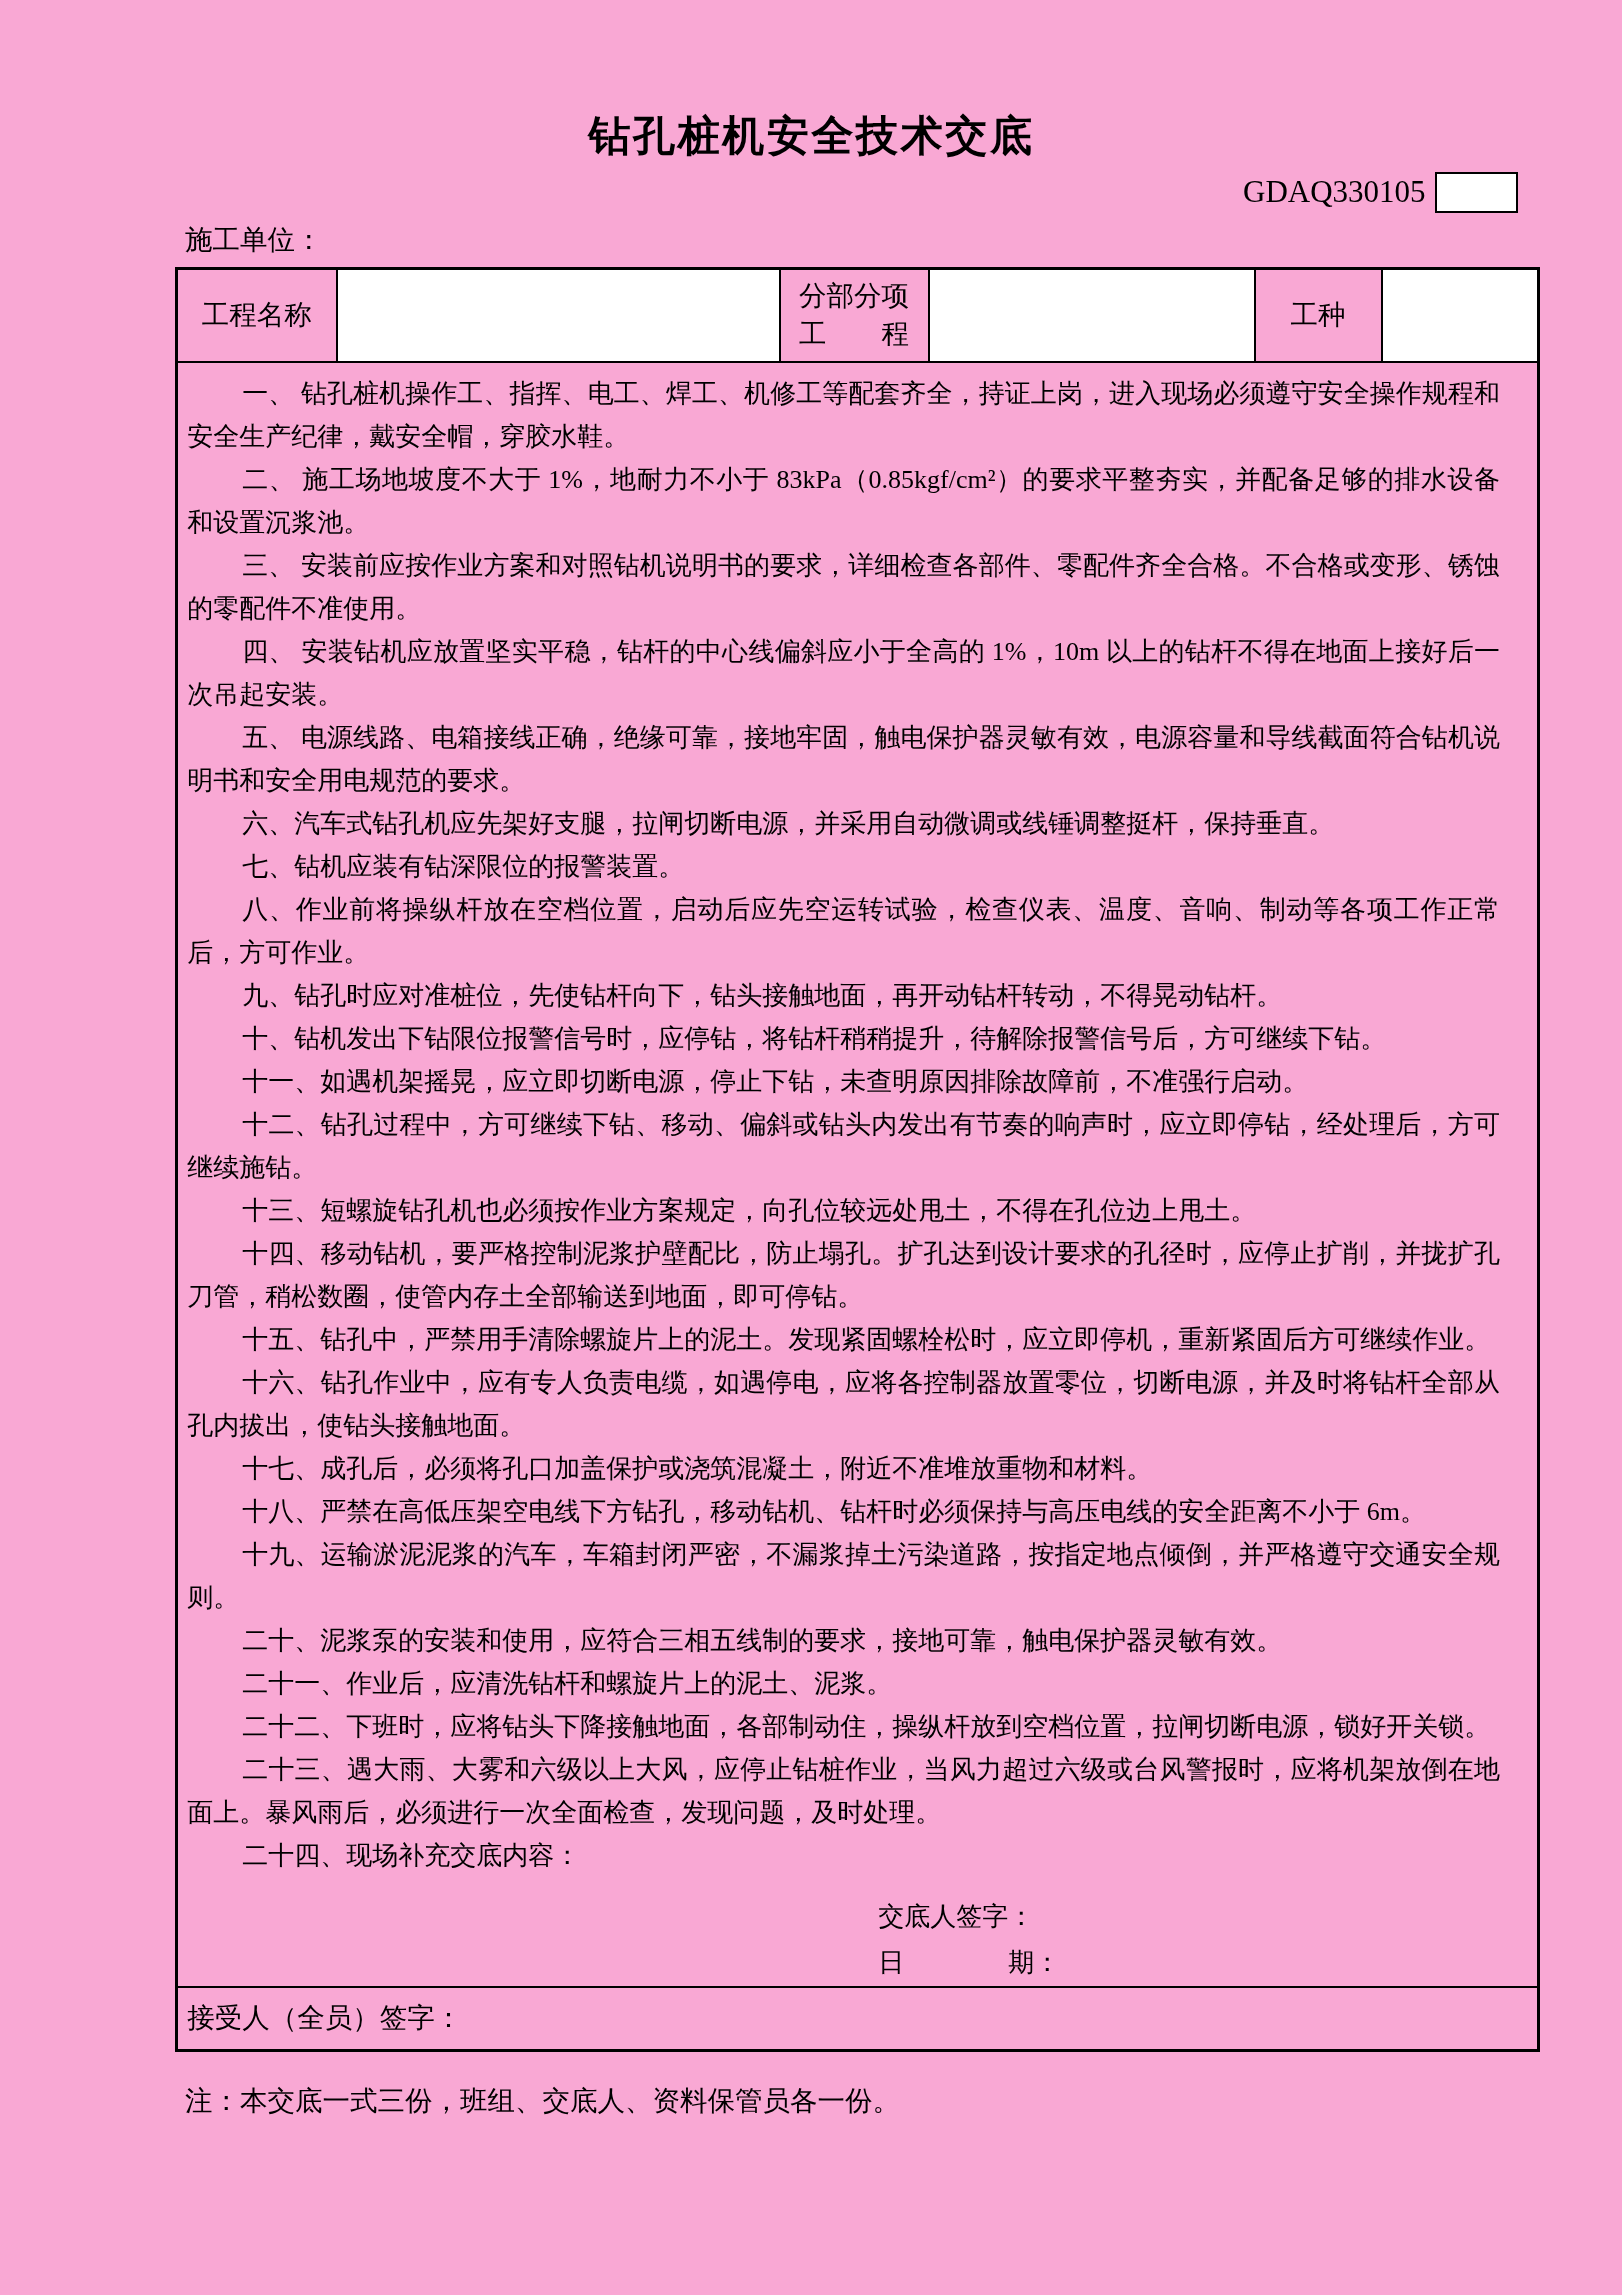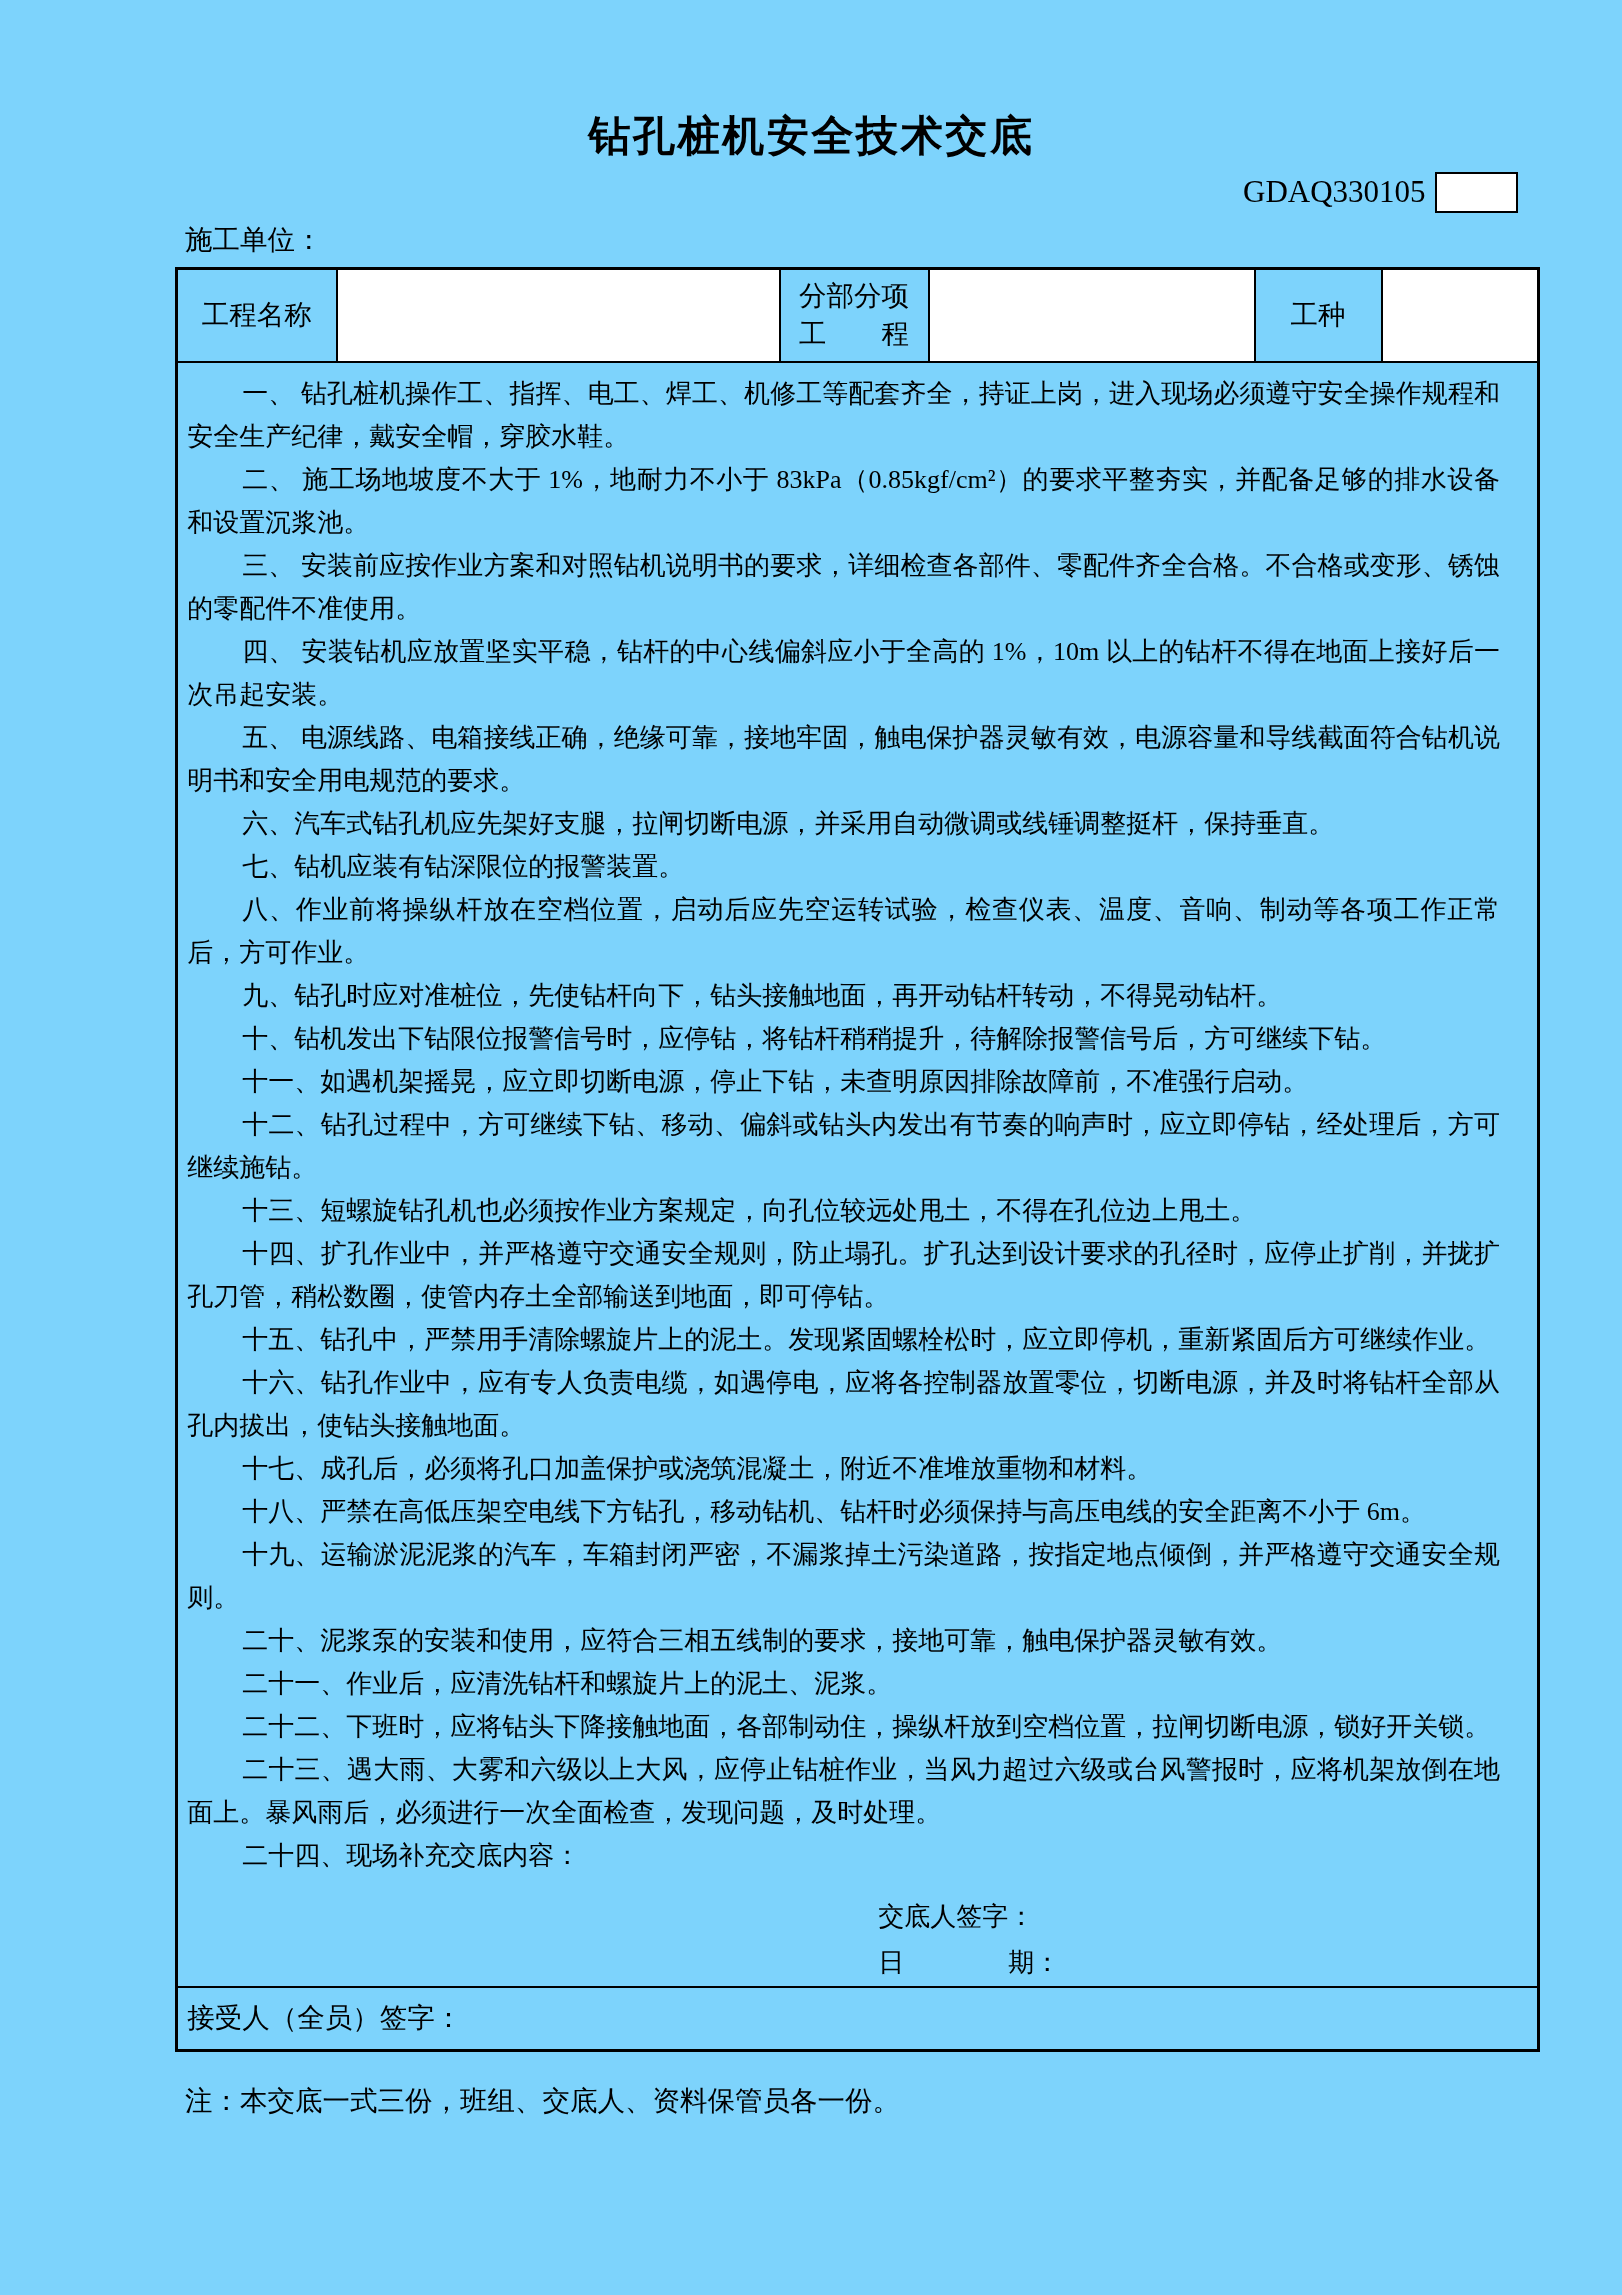--- a/index.html
+++ b/index.html
@@ -1,19 +1,19 @@
 <!DOCTYPE html>
 <html style="font-size:10.5px"><head>
 <meta charset="utf-8">
 <style>
   html,body{margin:0;padding:0;background:#888;}
   .sheet{
     position:relative;
     width:1623px;height:2295px;
-    background:#7dd3fc;
+    background:#f9a8d4;
     font-family:"Liberation Serif","DejaVu Serif",serif;
     color:#000;
     overflow:hidden;
   }
   .doc-title{
     position:absolute;top:113px;left:0;right:0;
     text-align:center;
     font-size:42px;font-weight:bold;
     letter-spacing:2.6px;
     line-height:47px;
@@ -109,21 +109,21 @@
               <p class="item">四、 安装钻机应放置坚实平稳，钻杆的中心线偏斜应小于全高的 1%，10m 以上的钻杆不得在地面上接好后一次吊起安装。</p>
               <p class="item">五、 电源线路、电箱接线正确，绝缘可靠，接地牢固，触电保护器灵敏有效，电源容量和导线截面符合钻机说明书和安全用电规范的要求。</p>
               <p class="item">六、汽车式钻孔机应先架好支腿，拉闸切断电源，并采用自动微调或线锤调整挺杆，保持垂直。</p>
               <p class="item">七、钻机应装有钻深限位的报警装置。</p>
               <p class="item">八、作业前将操纵杆放在空档位置，启动后应先空运转试验，检查仪表、温度、音响、制动等各项工作正常后，方可作业。</p>
               <p class="item">九、钻孔时应对准桩位，先使钻杆向下，钻头接触地面，再开动钻杆转动，不得晃动钻杆。</p>
               <p class="item">十、钻机发出下钻限位报警信号时，应停钻，将钻杆稍稍提升，待解除报警信号后，方可继续下钻。</p>
               <p class="item">十一、如遇机架摇晃，应立即切断电源，停止下钻，未查明原因排除故障前，不准强行启动。</p>
               <p class="item">十二、钻孔过程中，方可继续下钻、移动、偏斜或钻头内发出有节奏的响声时，应立即停钻，经处理后，方可继续施钻。</p>
               <p class="item">十三、短螺旋钻孔机也必须按作业方案规定，向孔位较远处甩土，不得在孔位边上甩土。</p>
-              <p class="item">十四、扩孔作业中，并严格遵守交通安全规则，防止塌孔。扩孔达到设计要求的孔径时，应停止扩削，并拢扩孔刀管，稍松数圈，使管内存土全部输送到地面，即可停钻。</p>
+              <p class="item">十四、移动钻机，要严格控制泥浆护壁配比，防止塌孔。扩孔达到设计要求的孔径时，应停止扩削，并拢扩孔刀管，稍松数圈，使管内存土全部输送到地面，即可停钻。</p>
               <p class="item">十五、钻孔中，严禁用手清除螺旋片上的泥土。发现紧固螺栓松时，应立即停机，重新紧固后方可继续作业。</p>
               <p class="item">十六、钻孔作业中，应有专人负责电缆，如遇停电，应将各控制器放置零位，切断电源，并及时将钻杆全部从孔内拔出，使钻头接触地面。</p>
               <p class="item">十七、成孔后，必须将孔口加盖保护或浇筑混凝土，附近不准堆放重物和材料。</p>
               <p class="item">十八、严禁在高低压架空电线下方钻孔，移动钻机、钻杆时必须保持与高压电线的安全距离不小于 6m。</p>
               <p class="item">十九、运输淤泥泥浆的汽车，车箱封闭严密，不漏浆掉土污染道路，按指定地点倾倒，并严格遵守交通安全规则。</p>
               <p class="item">二十、泥浆泵的安装和使用，应符合三相五线制的要求，接地可靠，触电保护器灵敏有效。</p>
               <p class="item">二十一、作业后，应清洗钻杆和螺旋片上的泥土、泥浆。</p>
               <p class="item">二十二、下班时，应将钻头下降接触地面，各部制动住，操纵杆放到空档位置，拉闸切断电源，锁好开关锁。</p>
               <p class="item">二十三、遇大雨、大雾和六级以上大风，应停止钻桩作业，当风力超过六级或台风警报时，应将机架放倒在地面上。暴风雨后，必须进行一次全面检查，发现问题，及时处理。</p>
               <p class="item">二十四、现场补充交底内容：</p>

